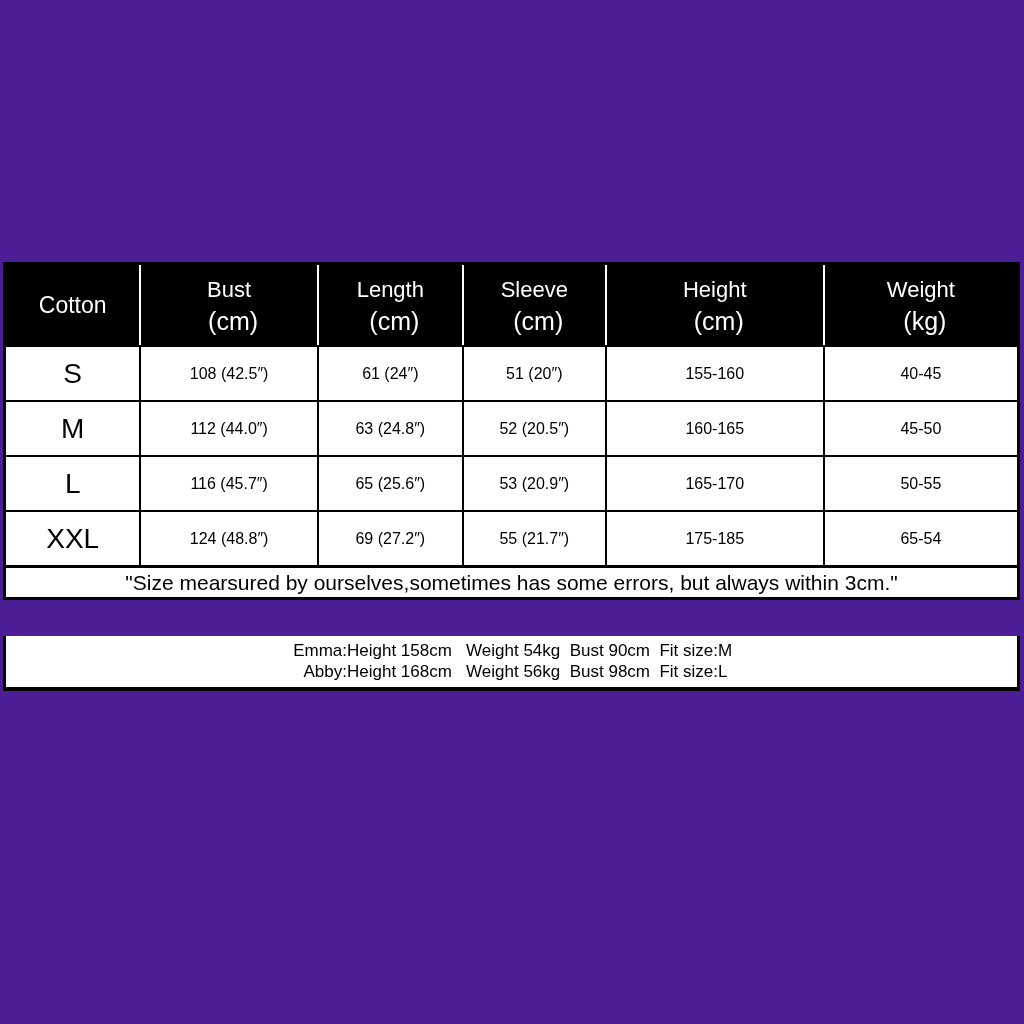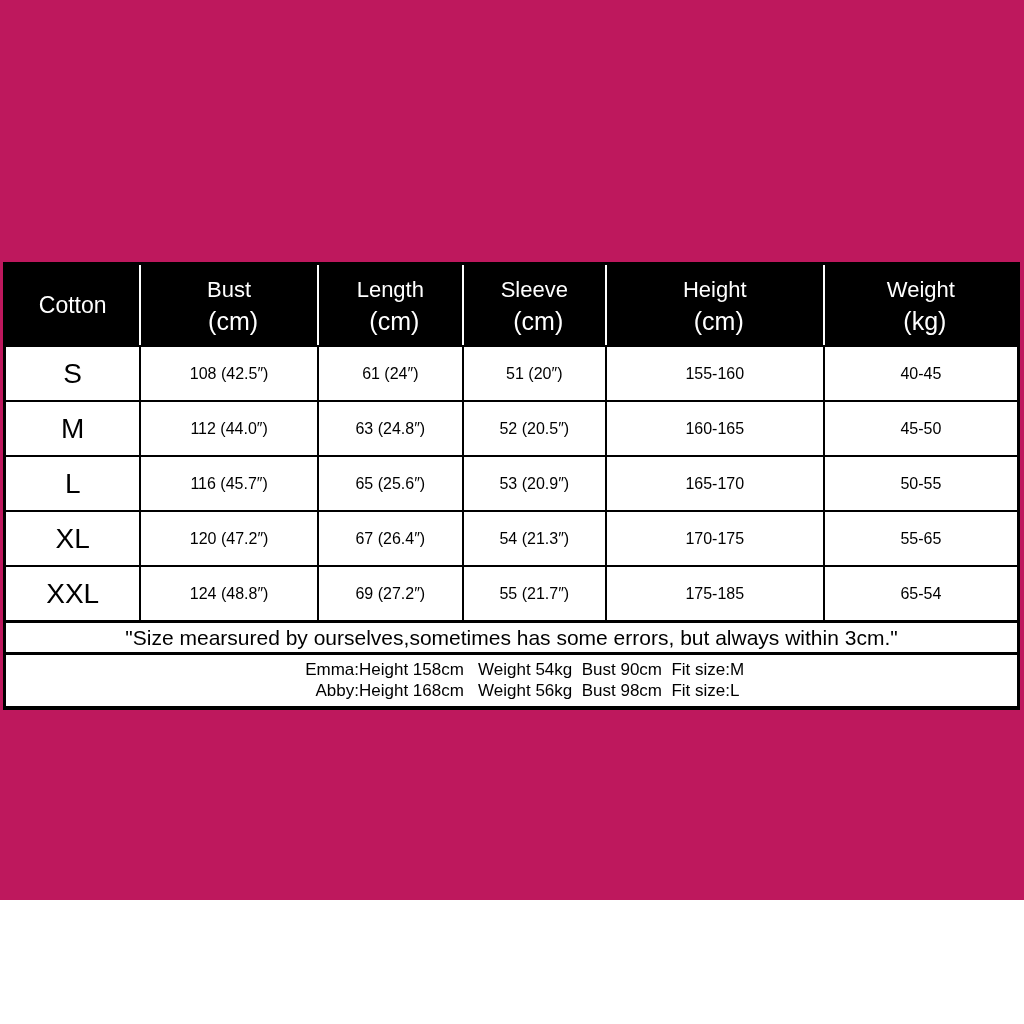--- a/index.html
+++ b/index.html
@@ -5,22 +5,22 @@
   html, body {
     margin: 0;
     padding: 0;
     background: #ffffff;
     font-family: "Liberation Sans", sans-serif;
     color: #000000;
   }
   .sheet {
     position: relative;
     width: 1024px;
-    height: 900px;
-    background: #be185d;
+    height: 1024px;
+    background: #4c1d95;
     overflow: hidden;
   }
   .chart-wrap {
     position: absolute;
     top: 262px;
     left: 3px;
     width: 1017px;
   }
   table.size-chart {
     width: 100%;
@@ -76,21 +76,22 @@
     line-height: 29px;
     text-align: center;
     font-size: 21px;
     overflow: hidden;
   }
   .models-box {
     border: 3px solid #000000;
     border-top: none;
     border-bottom-width: 4px;
     background: #ffffff;
-    padding: 4px 0 5px 16px;
+    padding: 4px 0 5px 4px;
+    margin-top: 36px;
   }
   .model-line {
     display: flex;
     font-size: 17px;
     line-height: 21px;
   }
   .model-name {
     width: 337px;
     text-align: right;
     white-space: pre;
@@ -163,28 +164,20 @@
         </tr>
         <tr>
           <td class="size-cell">L</td>
           <td>116 (45.7″)</td>
           <td>65 (25.6″)</td>
           <td>53 (20.9″)</td>
           <td>165-170</td>
           <td>50-55</td>
         </tr>
         <tr>
-          <td class="size-cell">XL</td>
-          <td>120 (47.2″)</td>
-          <td>67 (26.4″)</td>
-          <td>54 (21.3″)</td>
-          <td>170-175</td>
-          <td>55-65</td>
-        </tr>
-        <tr>
           <td class="size-cell">XXL</td>
           <td>124 (48.8″)</td>
           <td>69 (27.2″)</td>
           <td>55 (21.7″)</td>
           <td>175-185</td>
           <td>65-54</td>
         </tr>
       </tbody>
     </table>
 

